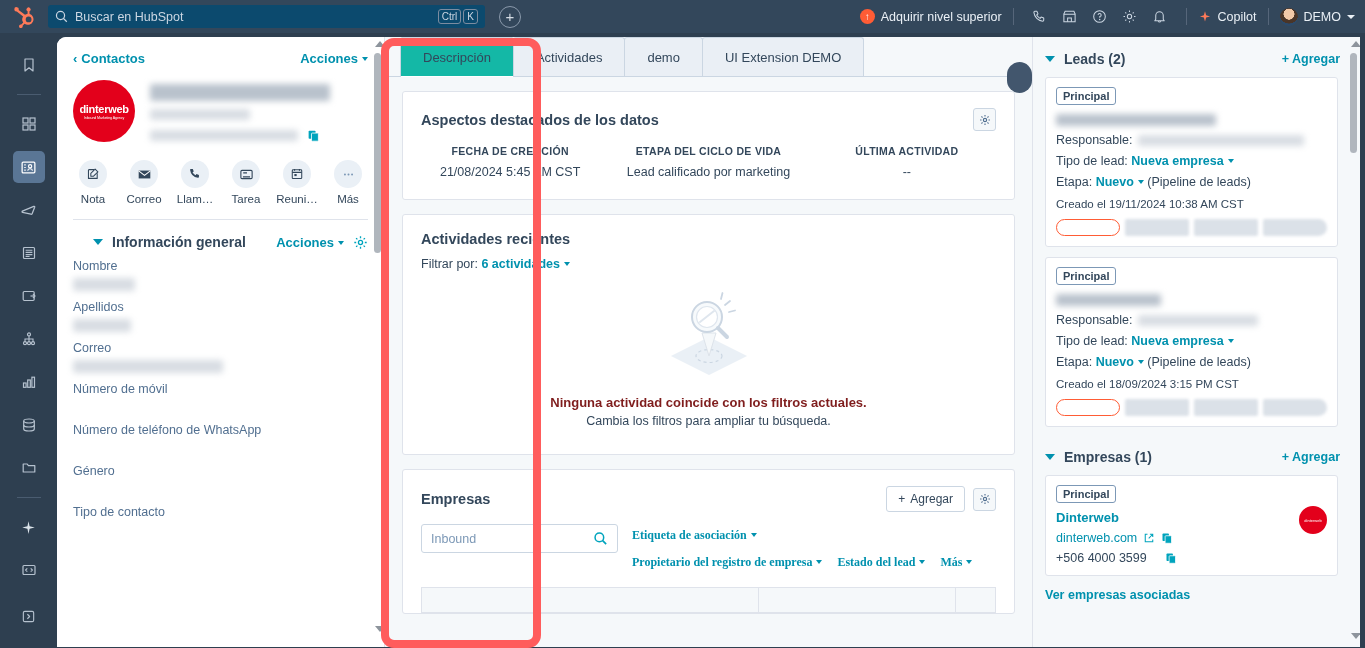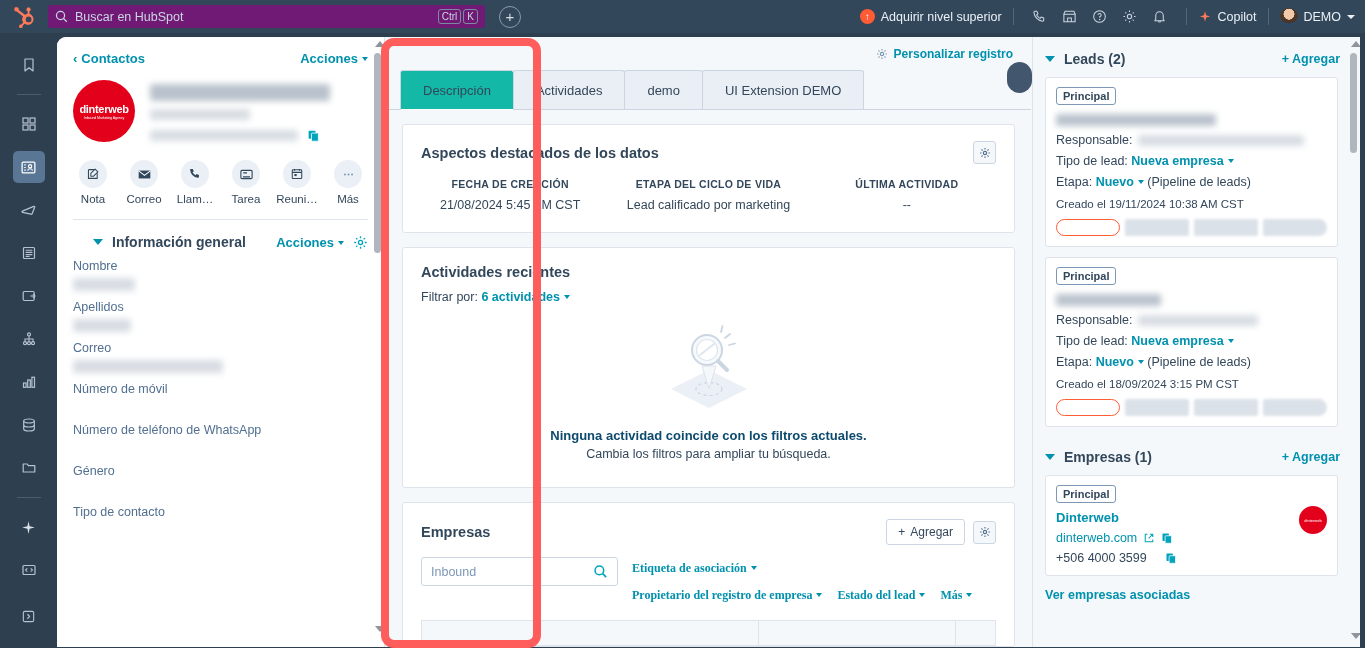--- a/index.html
+++ b/index.html
@@ -12,21 +12,21 @@
   body { position: relative; }
 
   
   #topnav {
     position: absolute; top: 0; left: 0; width: 1365px; height: 33px;
     background: #33475b; display: flex; align-items: center;
   }
   #hs-logo { width: 48px; display: flex; align-items: center; justify-content: center; }
   #hs-logo svg { display: block; }
   #searchbox {
-    width: 437px; height: 23px; background: #701a75; border-radius: 3px;
+    width: 437px; height: 23px; background: #0c4a6e; border-radius: 3px;
     display: flex; align-items: center; padding: 0 7px; position: relative;
   }
   #searchbox .mag { margin-right: 7px; flex: none; }
   #search-text { color: #cbd6e2; font-size: 12.5px; flex: 1; }
   .kbd {
     border: 1px solid #7c8ca0; border-radius: 3px; color: #cbd6e2;
     font-size: 10px; padding: 0px 3px; margin-left: 2px; line-height: 13px;
   }
   #plus-btn {
     width: 22px; height: 22px; border-radius: 50%; border: 1px solid #8a99ab;
@@ -129,21 +129,21 @@
     width: 23px; height: 23px; border: 1px solid #cbd6e2; border-radius: 3px;
     background: #f5f8fa; display: flex; align-items: center; justify-content: center; margin-left: auto;
   }
   #hl-grid { display: flex; padding: 14px 8px 20px; }
   .hl { flex: 1; text-align: center; }
   .hl-lb { font-size: 10.5px; font-weight: bold; color: #33475b; letter-spacing: .3px; }
   .hl-v { font-size: 12.5px; color: #33475b; margin-top: 8px; }
   #filtrar { padding: 10px 18px 0; font-size: 12.5px; color: #33475b; }
   #filtrar b { color: #0091ae; }
   #empty { padding: 18px 0 26px; text-align: center; }
-  #empty .e1 { font-size: 13px; font-weight: bold; color: #0c4a6e; margin-top: 10px; }
+  #empty .e1 { font-size: 13px; font-weight: bold; color: #7f1d1d; margin-top: 10px; }
   #empty .e2 { font-size: 12.5px; color: #33475b; margin-top: 4px; }
   #emp-tools { display: flex; padding: 12px 18px 0; }
   #emp-search {
     width: 197px; height: 29px; border: 1px solid #cbd6e2; border-radius: 3px;
     background: #fff; display: flex; align-items: center; padding: 0 9px;
   }
   #emp-search span { color: #7c98b6; font-size: 12.5px; flex: 1; }
   #emp-filters { padding-left: 14px; padding-top: 1px; }
   .filt { color: #0091ae; font-size: 12px; font-weight: bold; display: inline-block; margin-right: 15px; margin-bottom: 9px; font-family: Liberation Serif, serif; }
   .add-btn {
@@ -497,27 +497,20 @@
           <div class="fld-val" style="width:0px"></div>
         </div>
         <div class="fld">
           <div class="fld-lb">Tipo de contacto</div>
           <div class="fld-val" style="width:0px"></div>
         </div>
       </div>
   </div>
 
   <div id="centercol">
-    <div id="cust-row">
-      <svg width="12" height="12" viewBox="0 0 16 16">
-          <circle cx="8" cy="8" r="2.2" fill="none" stroke="#7c98b6" stroke-width="1.5"></circle>
-          <path d="M8 1.4v2M8 12.6v2M1.4 8h2M12.6 8h2M3.3 3.3l1.4 1.4M11.3 11.3l1.4 1.4M12.7 3.3l-1.4 1.4M4.7 11.3l-1.4 1.4" stroke="#7c98b6" stroke-width="1.5"></path>
-        </svg>
-      <span class="lnk">Personalizar registro</span>
-    </div>
 
     <div id="tabs">
         <div class="tab active">
           <span>Descripción</span>
         </div>
         <div class="tab">
           <span>Actividades</span>
         </div>
         <div class="tab">
           <span>demo</span>

